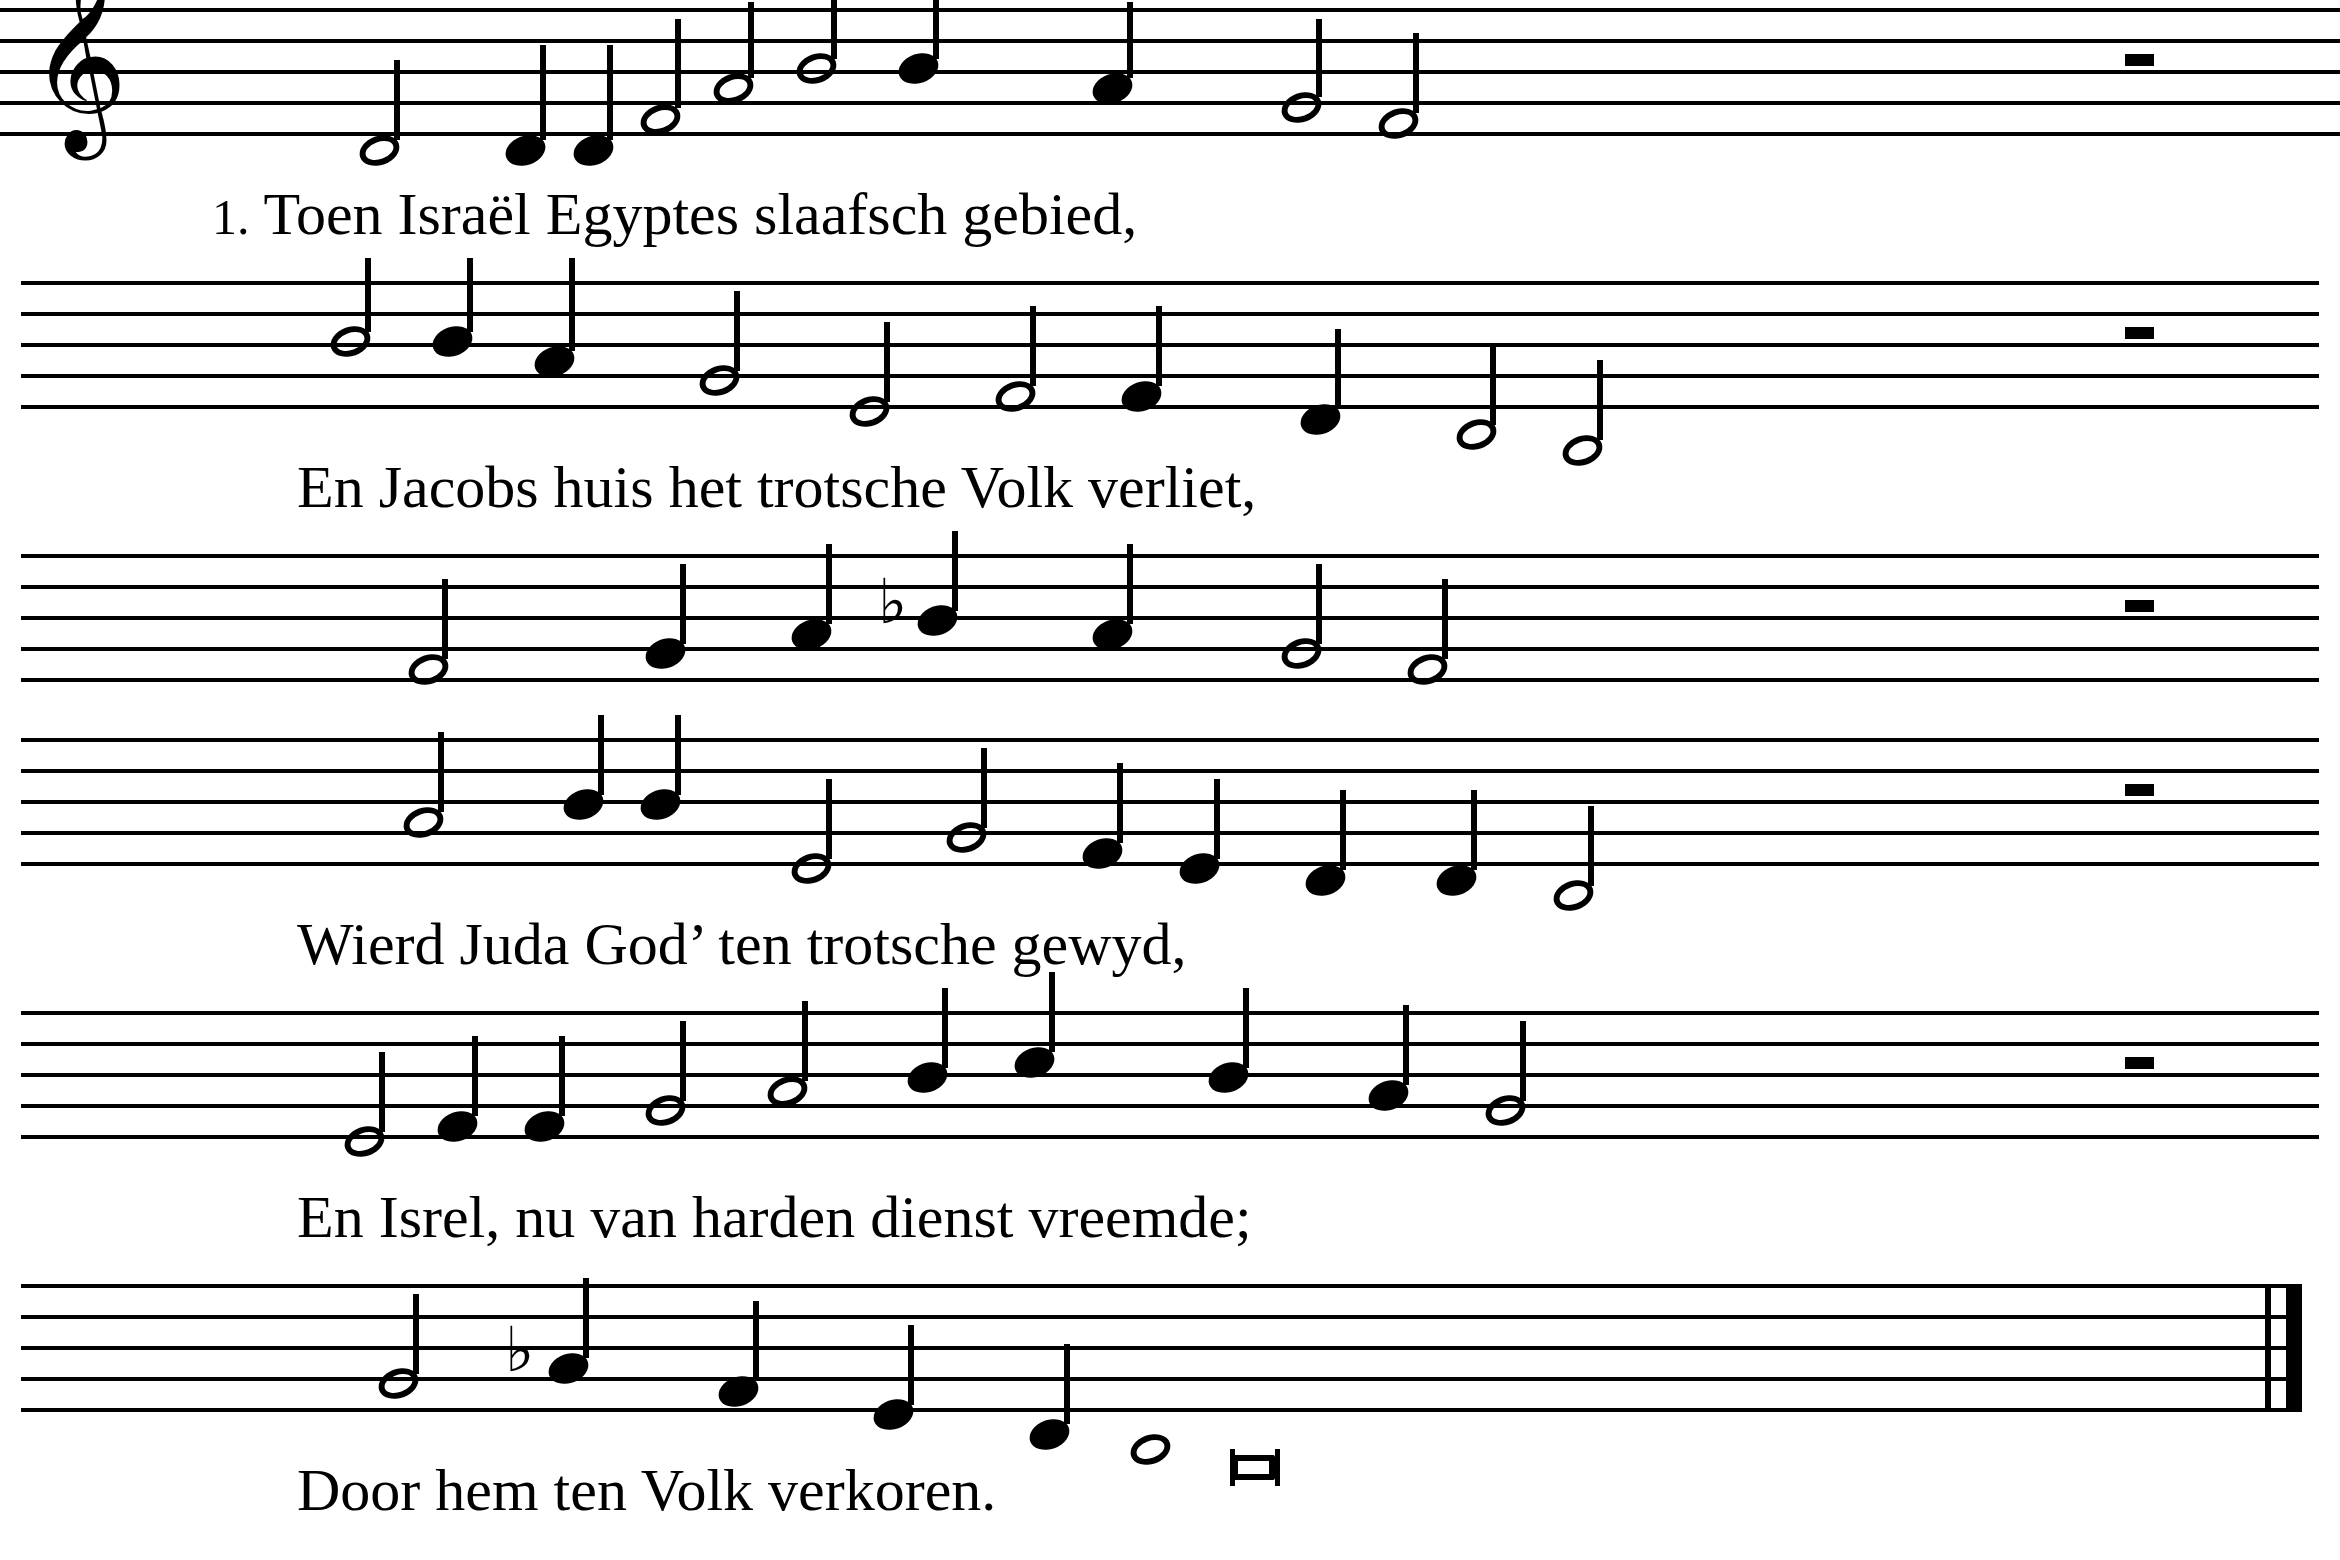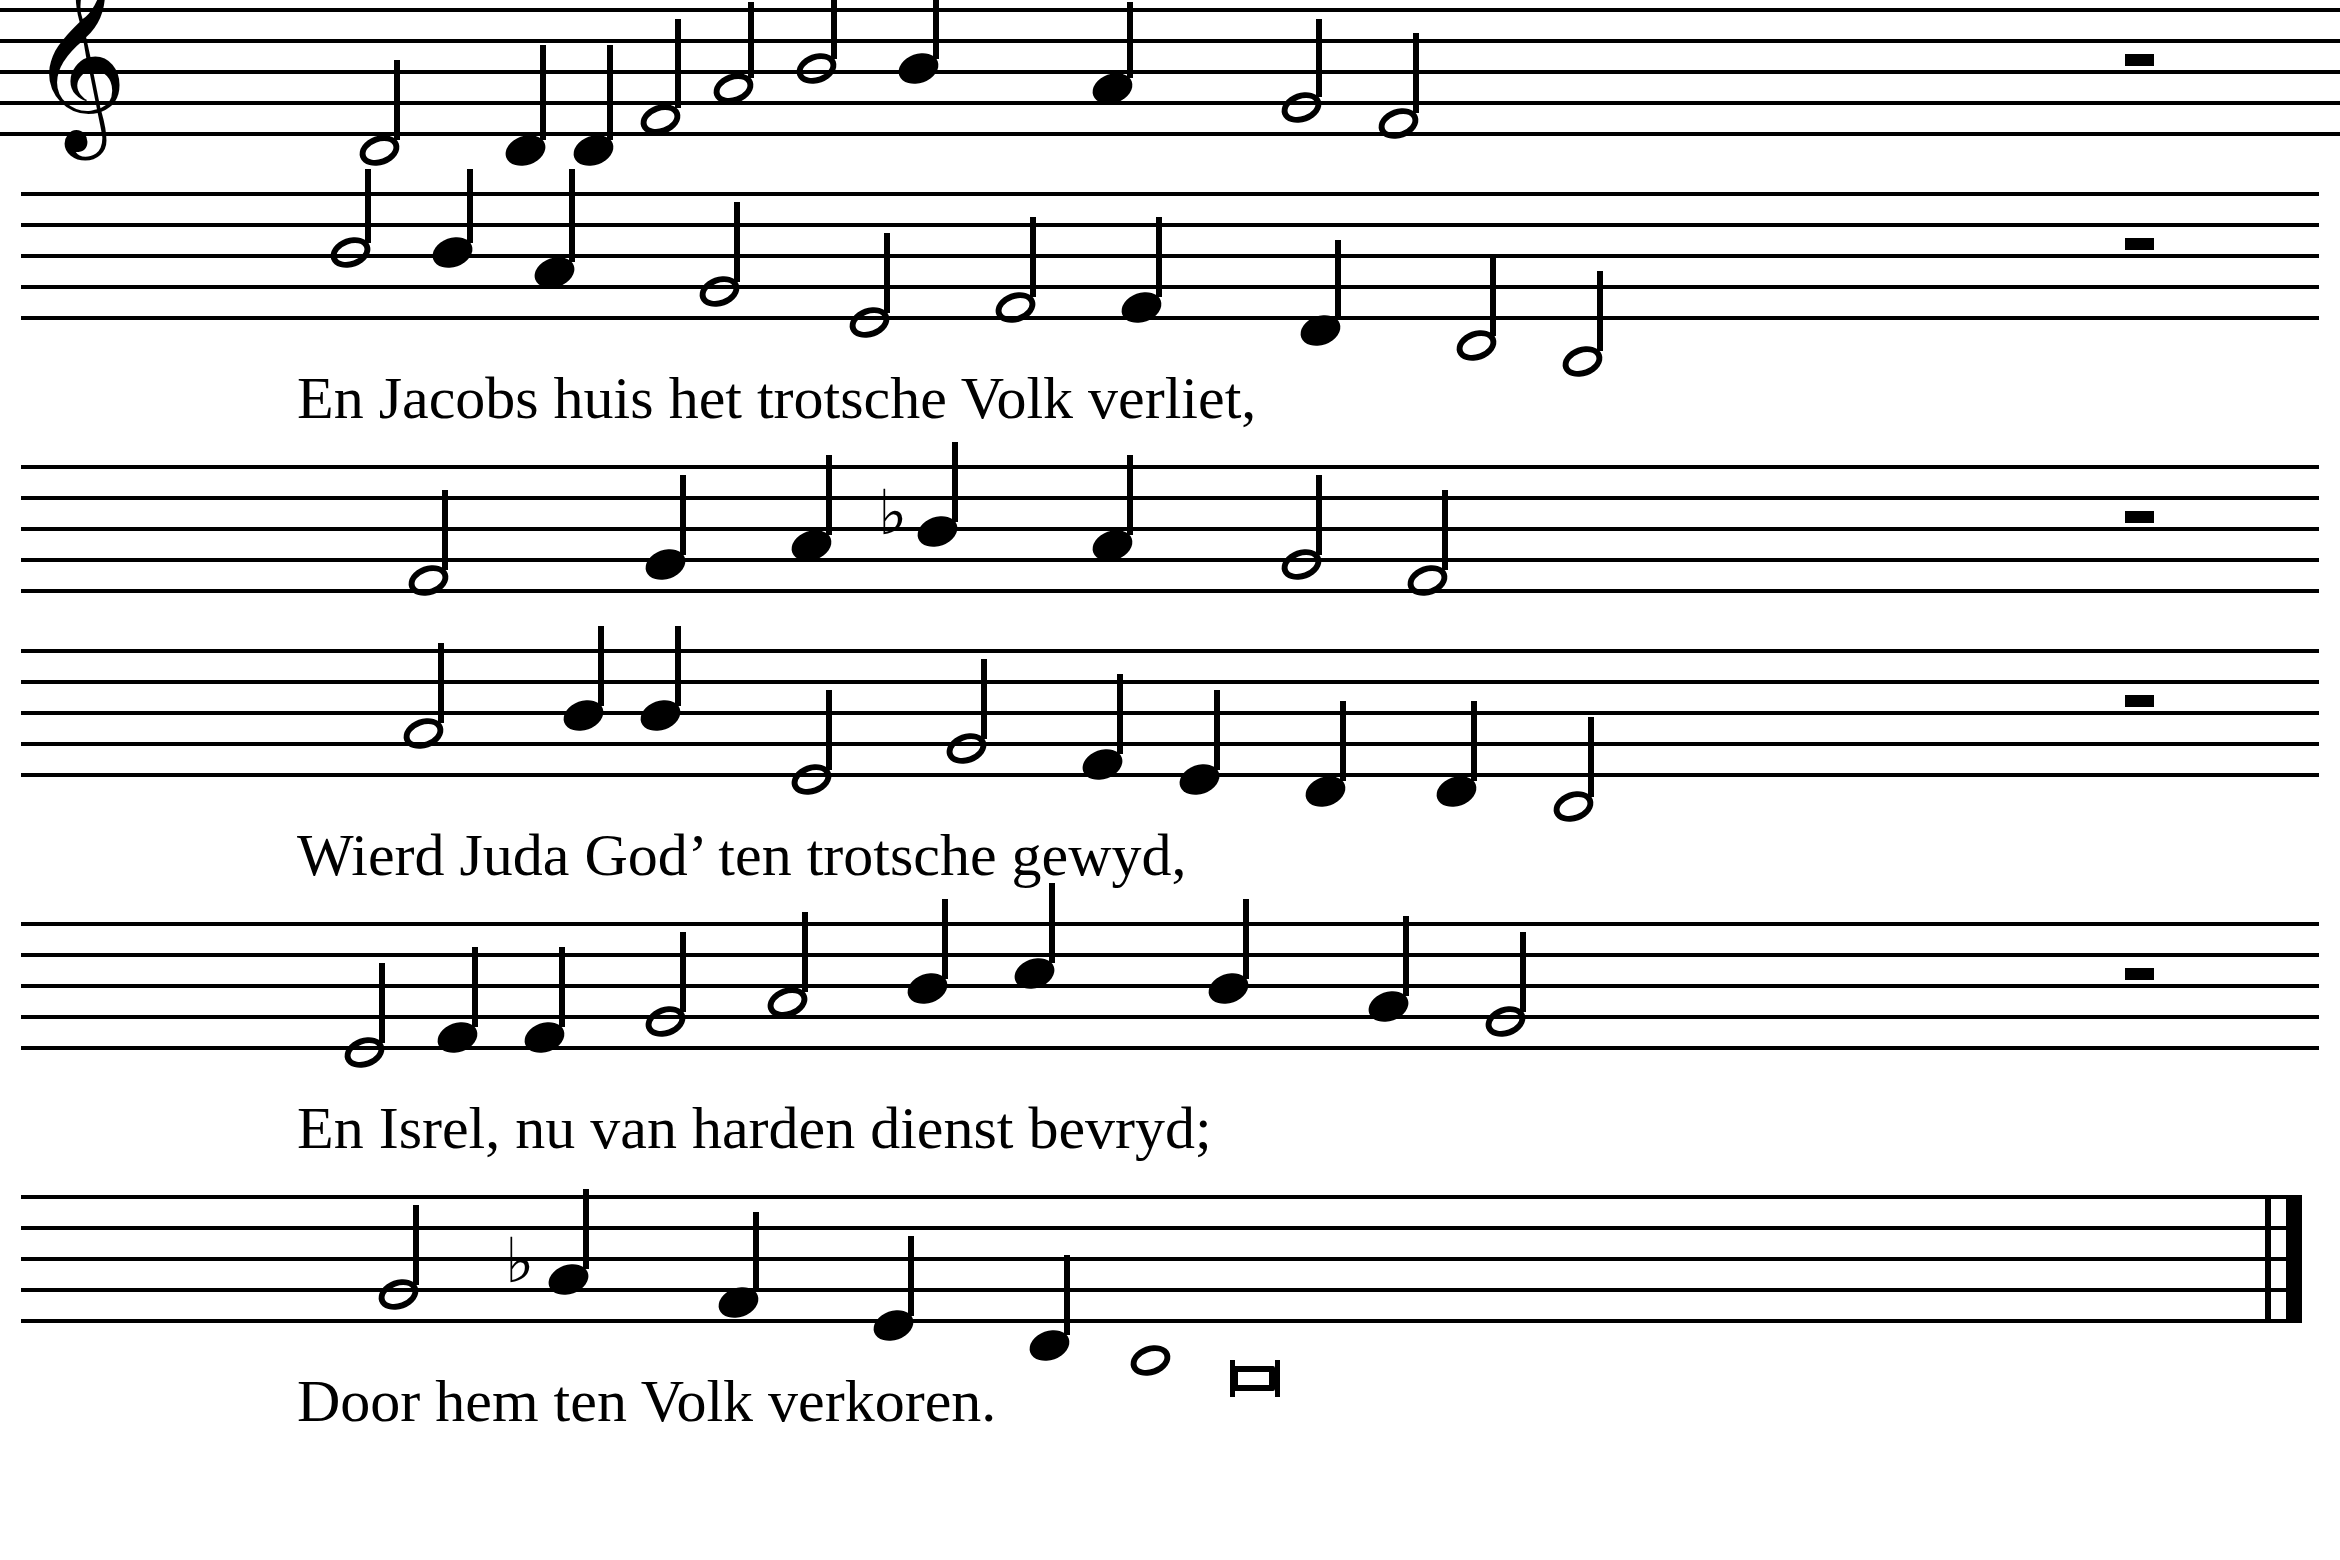--- a/index.html
+++ b/index.html
@@ -165,20 +165,23 @@
           <div class="notehead open" style="left:1281px;top:93px;"></div>
           <div class="stem" style="left:1316px;top:19.4px; height:78px;"></div>
         </div>
       <div class="note">
           <div class="notehead open" style="left:1378px;top:109px;"></div>
           <div class="stem" style="left:1413px;top:33px; height:80px;"></div>
         </div>
 
       <div class="rest" style="left:2125px; top:54px;"></div>
     </div>
+    <div class="lyric-row">
+      <div class="lyric lyric-text first"><span class="verse-num">1.</span> <span>Toen Israël Egyptes slaafsch gebied,</span></div>
+    </div>
   </div>
 
   <div class="system">
     <div class="staff-area">
       <div class="staff-lines">
         <div class="staff-line" style="top:7.8px;  left:21.3px; width:2298px;"></div>
         <div class="staff-line" style="top:39px; left:21.3px; width:2298px;"></div>
         <div class="staff-line" style="top:70px; left:21.3px; width:2298px;"></div>
         <div class="staff-line" style="top:101px;left:21.3px; width:2298px;"></div>
         <div class="staff-line" style="top:132px;left:21.3px; width:2298px;"></div>
@@ -381,21 +384,21 @@
           <div class="stem" style="left:1403px;top:1.9px;  height:80px;"></div>
         </div>
       <div class="note">
           <div class="notehead open" style="left:1485px;top:93px;"></div>
           <div class="stem" style="left:1520px;top:17.5px; height:80px;"></div>
         </div>
 
       <div class="rest" style="left:2125px; top:54px;"></div>
     </div>
     <div class="lyric-row">
-      <div class="lyric lyric-text">En Isrel, nu van harden dienst bevryd;</div>
+      <div class="lyric lyric-text">En Isrel, nu van harden dienst vreemde;</div>
     </div>
   </div>
 
   <div class="system">
     <div class="staff-area">
       <div class="staff-lines">
         <div class="staff-line" style="top:7.8px;  left:21.3px; width:2278px;"></div>
         <div class="staff-line" style="top:39px; left:21.3px; width:2278px;"></div>
         <div class="staff-line" style="top:70px; left:21.3px; width:2278px;"></div>
         <div class="staff-line" style="top:101px;left:21.3px; width:2278px;"></div>

